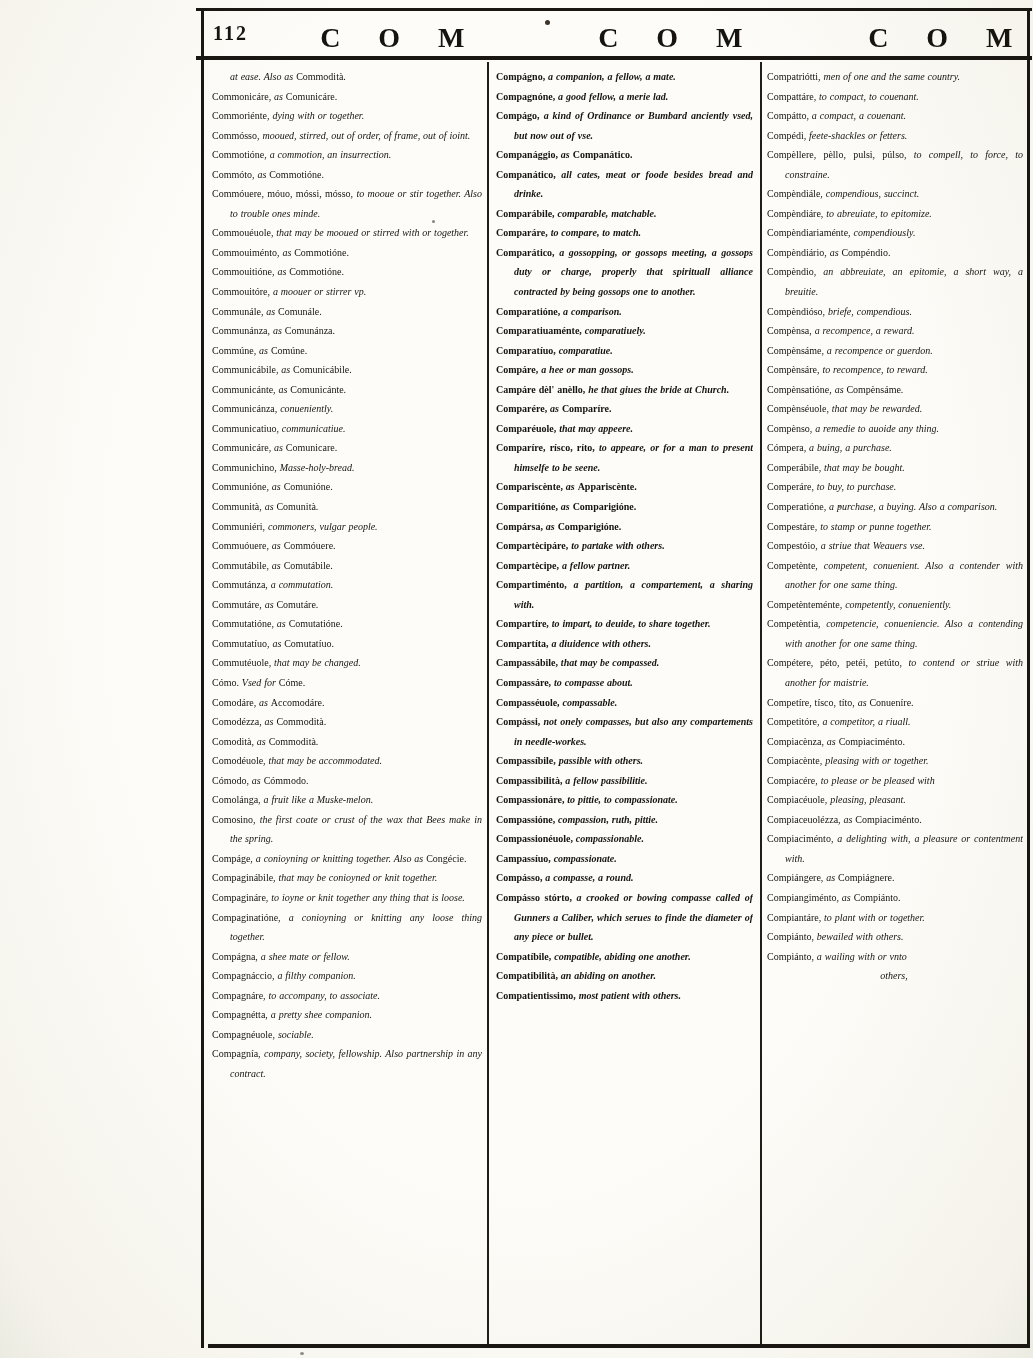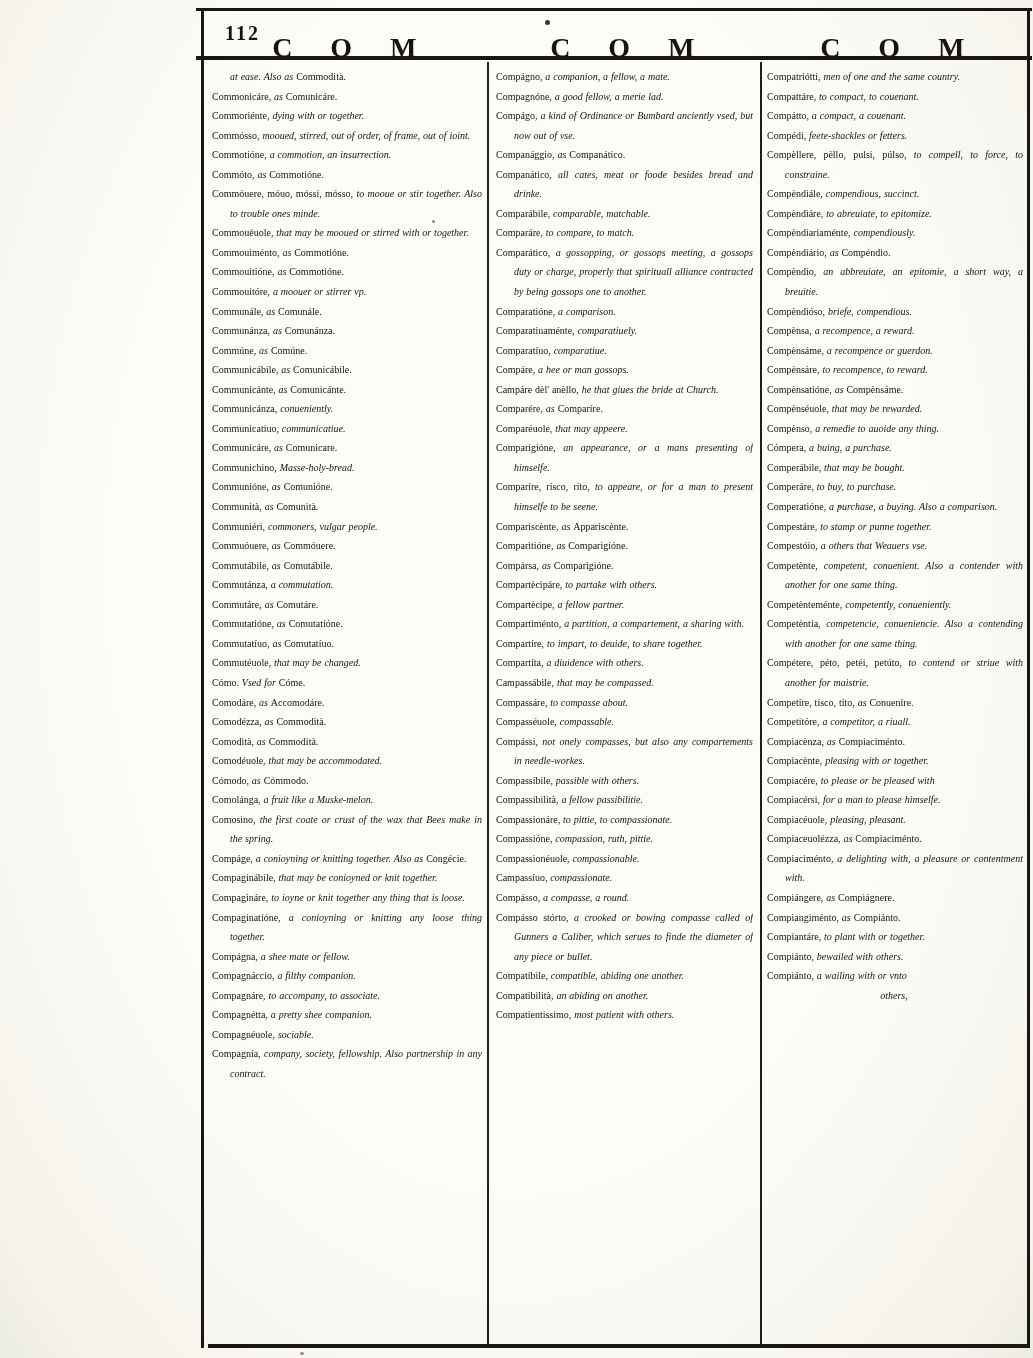--- a/index.html
+++ b/index.html
@@ -17,41 +17,42 @@
   .rule-top{left:196px;top:8px;width:836px;height:3px;}
   .rule-headerbottom{left:196px;top:56px;width:836px;height:4px;}
   .rule-bottom{left:208px;top:1344px;width:822px;height:4px;}
   .bar-left{left:201px;top:8px;width:3px;height:1340px;}
   .bar-right{left:1027px;top:8px;width:3px;height:1340px;}
   .vsep{top:62px;height:1282px;width:2px;background:#221d17;}
   .vsep-1{left:487px;}
   .vsep-2{left:760px;}
   
   .pagenum{
-    position:absolute;left:225px;top:22px;
+    position:absolute;left:213px;top:22px;
     font-size:20px;font-weight:bold;letter-spacing:2px;
   }
   .colhead{
-    position:absolute;top:32px;
+    position:absolute;top:22px;
     font-size:28px;font-weight:bold;letter-spacing:0.55em;
     transform:translateX(-50%);
     white-space:nowrap;
+    margin-left:48px;
   }
   .ch1{left:352px;}
   .ch2{left:630px;}
   .ch3{left:900px;}
   
   .col{
     position:absolute;top:67px;bottom:16px;
     font-size:10px;line-height:19.55px;
     text-align:justify;
     overflow:hidden;
   }
   .col1{left:212px;width:270px;}
-  .col2{left:496px;width:257px;}
+  .col2{left:496px;width:257px;font-weight:bold;}
   .col3{left:767px;width:256px;}
   .entry{margin:0;padding-left:18px;text-indent:-18px;word-spacing:0.4px;}
   .entry.cont{text-indent:0;}
   .head{font-style:normal;}
   .def{font-style:italic;}
   .tail-right{display:block;text-align:center;font-style:italic;padding-right:2px;}
   
   .speck{position:absolute;background:#3a342c;border-radius:50%;}
   .speck-1{left:545px;top:20px;width:5px;height:5px;}
   .speck-2{left:432px;top:220px;width:3px;height:3px;opacity:.6;}
@@ -137,21 +138,20 @@
       <p class="entry"><span class="head">Comparábile, </span><span class="def">comparable, matchable.</span></p>
       <p class="entry"><span class="head">Comparáre, </span><span class="def">to compare, to match.</span></p>
       <p class="entry"><span class="head">Comparático, </span><span class="def">a gossopping, or gossops meeting, a gossops duty or charge, properly that spirituall alliance contracted by being gossops one to another.</span></p>
       <p class="entry"><span class="head">Comparatióne, </span><span class="def">a comparison.</span></p>
       <p class="entry"><span class="head">Comparatiuaménte, </span><span class="def">comparatiuely.</span></p>
       <p class="entry"><span class="head">Comparatíuo, </span><span class="def">comparatiue.</span></p>
       <p class="entry"><span class="head">Compáre, </span><span class="def">a hee or man gossops.</span></p>
       <p class="entry"><span class="head">Campáre dèl' anèllo, </span><span class="def">he that giues the bride at Church.</span></p>
       <p class="entry"><span class="head">Comparére, </span><span class="def">as </span><span class="head">Comparíre.</span></p>
       <p class="entry"><span class="head">Comparéuole, </span><span class="def">that may appeere.</span></p>
-      <p class="entry"><span class="head">Comparigióne, </span><span class="def">an appearance, or a mans presenting of himselfe.</span></p>
       <p class="entry"><span class="head">Comparíre, rísco, ríto, </span><span class="def">to appeare, or for a man to present himselfe to be seene.</span></p>
       <p class="entry"><span class="head">Compariscènte, </span><span class="def">as </span><span class="head">Appariscènte.</span></p>
       <p class="entry"><span class="head">Comparitióne, </span><span class="def">as </span><span class="head">Comparigióne.</span></p>
       <p class="entry"><span class="head">Compársa, </span><span class="def">as </span><span class="head">Comparigióne.</span></p>
       <p class="entry"><span class="head">Compartècipáre, </span><span class="def">to partake with others.</span></p>
       <p class="entry"><span class="head">Compartècipe, </span><span class="def">a fellow partner.</span></p>
       <p class="entry"><span class="head">Compartiménto, </span><span class="def">a partition, a compartement, a sharing with.</span></p>
       <p class="entry"><span class="head">Compartíre, </span><span class="def">to impart, to deuide, to share together.</span></p>
       <p class="entry"><span class="head">Compartíta, </span><span class="def">a diuidence with others.</span></p>
       <p class="entry"><span class="head">Campassábile, </span><span class="def">that may be compassed.</span></p>
@@ -186,31 +186,30 @@
       <p class="entry"><span class="head">Compènsáme, </span><span class="def">a recompence or guerdon.</span></p>
       <p class="entry"><span class="head">Compènsáre, </span><span class="def">to recompence, to reward.</span></p>
       <p class="entry"><span class="head">Compènsatióne, </span><span class="def">as </span><span class="head">Compènsáme.</span></p>
       <p class="entry"><span class="head">Compènséuole, </span><span class="def">that may be rewarded.</span></p>
       <p class="entry"><span class="head">Compènso, </span><span class="def">a remedie to auoide any thing.</span></p>
       <p class="entry"><span class="head">Cómpera, </span><span class="def">a buing, a purchase.</span></p>
       <p class="entry"><span class="head">Comperábile, </span><span class="def">that may be bought.</span></p>
       <p class="entry"><span class="head">Comperáre, </span><span class="def">to buy, to purchase.</span></p>
       <p class="entry"><span class="head">Comperatióne, </span><span class="def">a purchase, a buying. Also a comparison.</span></p>
       <p class="entry"><span class="head">Compestáre, </span><span class="def">to stamp or punne together.</span></p>
-      <p class="entry"><span class="head">Compestóio, </span><span class="def">a others that Weauers vse.</span></p>
+      <p class="entry"><span class="head">Compestóio, </span><span class="def">a striue that Weauers vse.</span></p>
       <p class="entry"><span class="head">Competènte, </span><span class="def">competent, conuenient. Also a contender with another for one same thing.</span></p>
       <p class="entry"><span class="head">Competènteménte, </span><span class="def">competently, conueniently.</span></p>
       <p class="entry"><span class="head">Competèntia, </span><span class="def">competencie, conueniencie. Also a contending with another for one same thing.</span></p>
       <p class="entry"><span class="head">Compétere, péto, petéi, petúto, </span><span class="def">to contend or striue with another for maistrie.</span></p>
       <p class="entry"><span class="head">Competíre, tísco, títo, </span><span class="def">as </span><span class="head">Conueníre.</span></p>
       <p class="entry"><span class="head">Competitóre, </span><span class="def">a competitor, a riuall.</span></p>
       <p class="entry"><span class="head">Compiacènza, </span><span class="def">as </span><span class="head">Compiaciménto.</span></p>
       <p class="entry"><span class="head">Compiacènte, </span><span class="def">pleasing with or together.</span></p>
       <p class="entry"><span class="head">Compiacére, </span><span class="def">to please or be pleased with</span></p>
-      <p class="entry"><span class="head">Compiacérsi, </span><span class="def">for a man to please himselfe.</span></p>
       <p class="entry"><span class="head">Compiacéuole, </span><span class="def">pleasing, pleasant.</span></p>
       <p class="entry"><span class="head">Compiaceuolézza, </span><span class="def">as </span><span class="head">Compiaciménto.</span></p>
       <p class="entry"><span class="head">Compiaciménto, </span><span class="def">a delighting with, a pleasure or contentment with.</span></p>
       <p class="entry"><span class="head">Compiángere, </span><span class="def">as </span><span class="head">Compiágnere.</span></p>
       <p class="entry"><span class="head">Compiangiménto, </span><span class="def">as </span><span class="head">Compiánto.</span></p>
       <p class="entry"><span class="head">Compiantáre, </span><span class="def">to plant with or together.</span></p>
       <p class="entry"><span class="head">Compiánto, </span><span class="def">bewailed with others.</span></p>
       <p class="entry"><span class="head">Compiánto, </span><span class="def">a wailing with or vnto</span><span class="tail-right">others,</span></p>
     </div>
 

